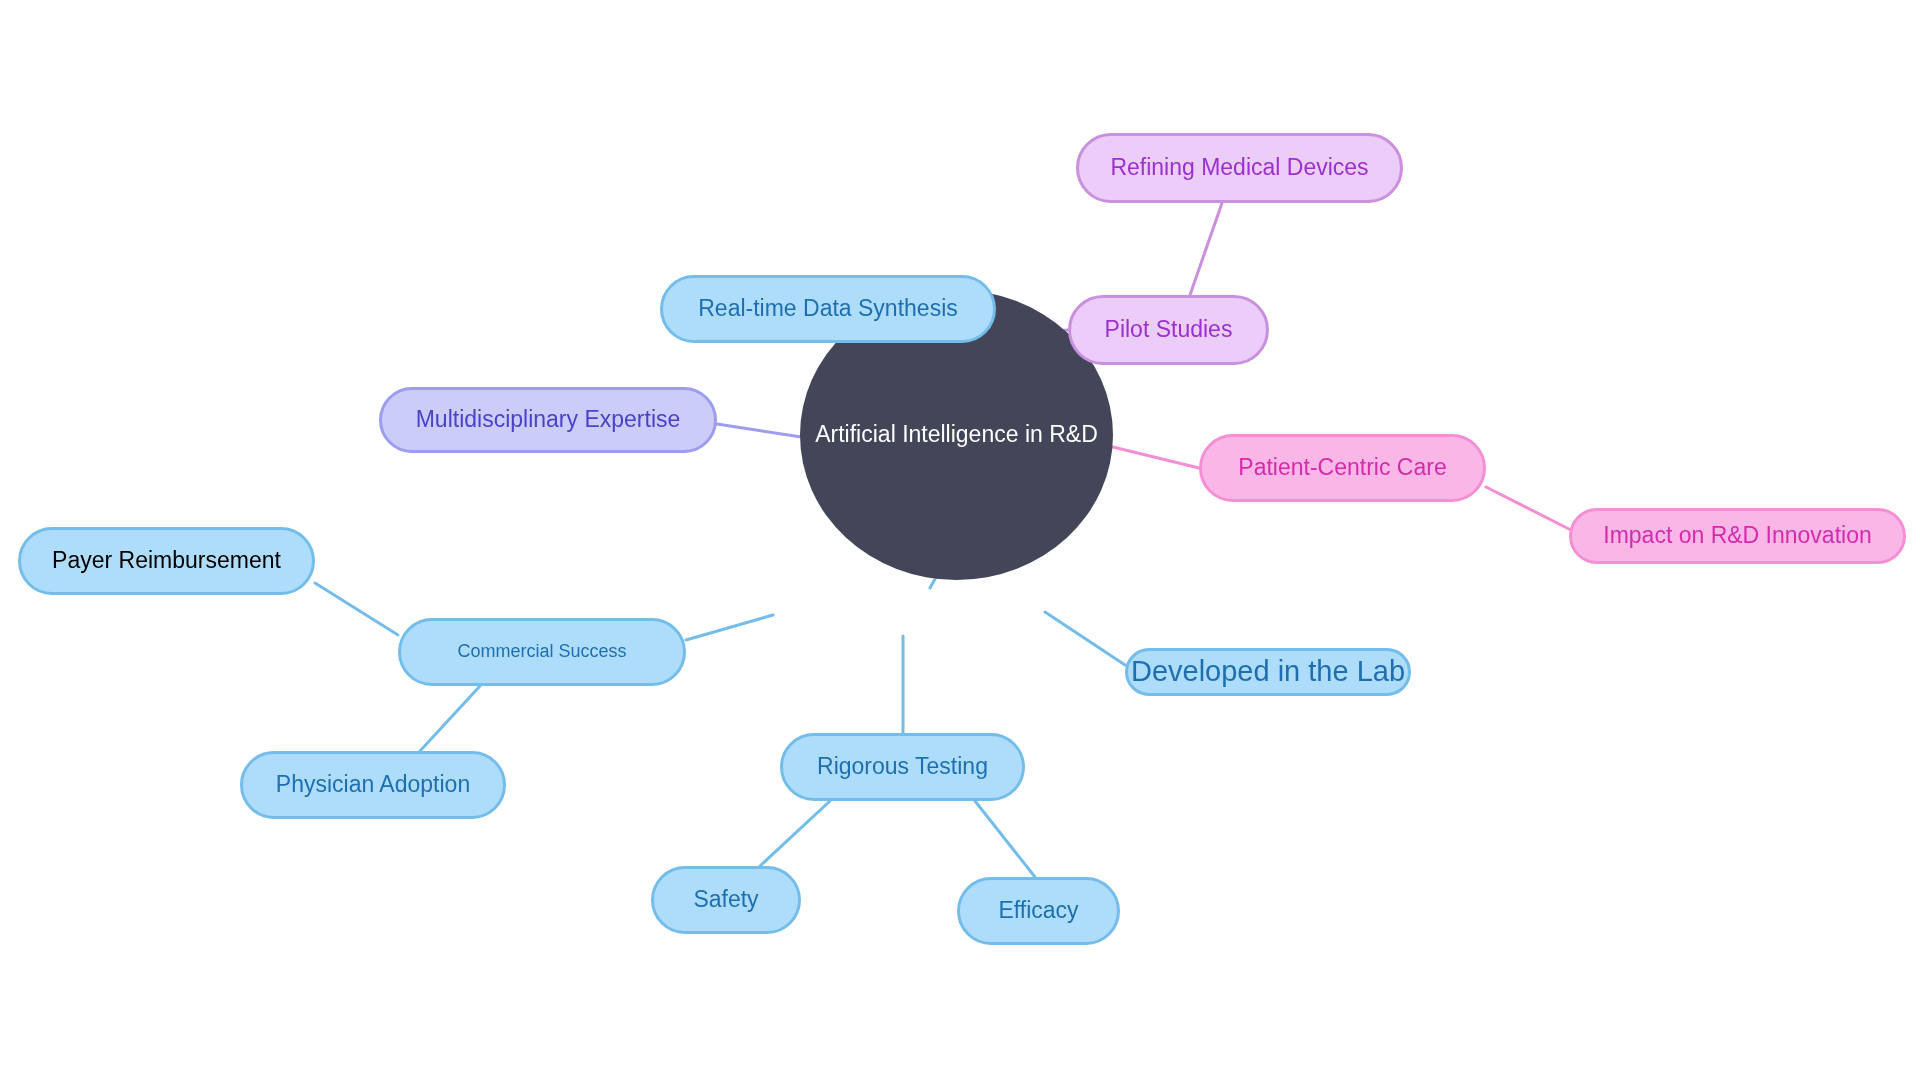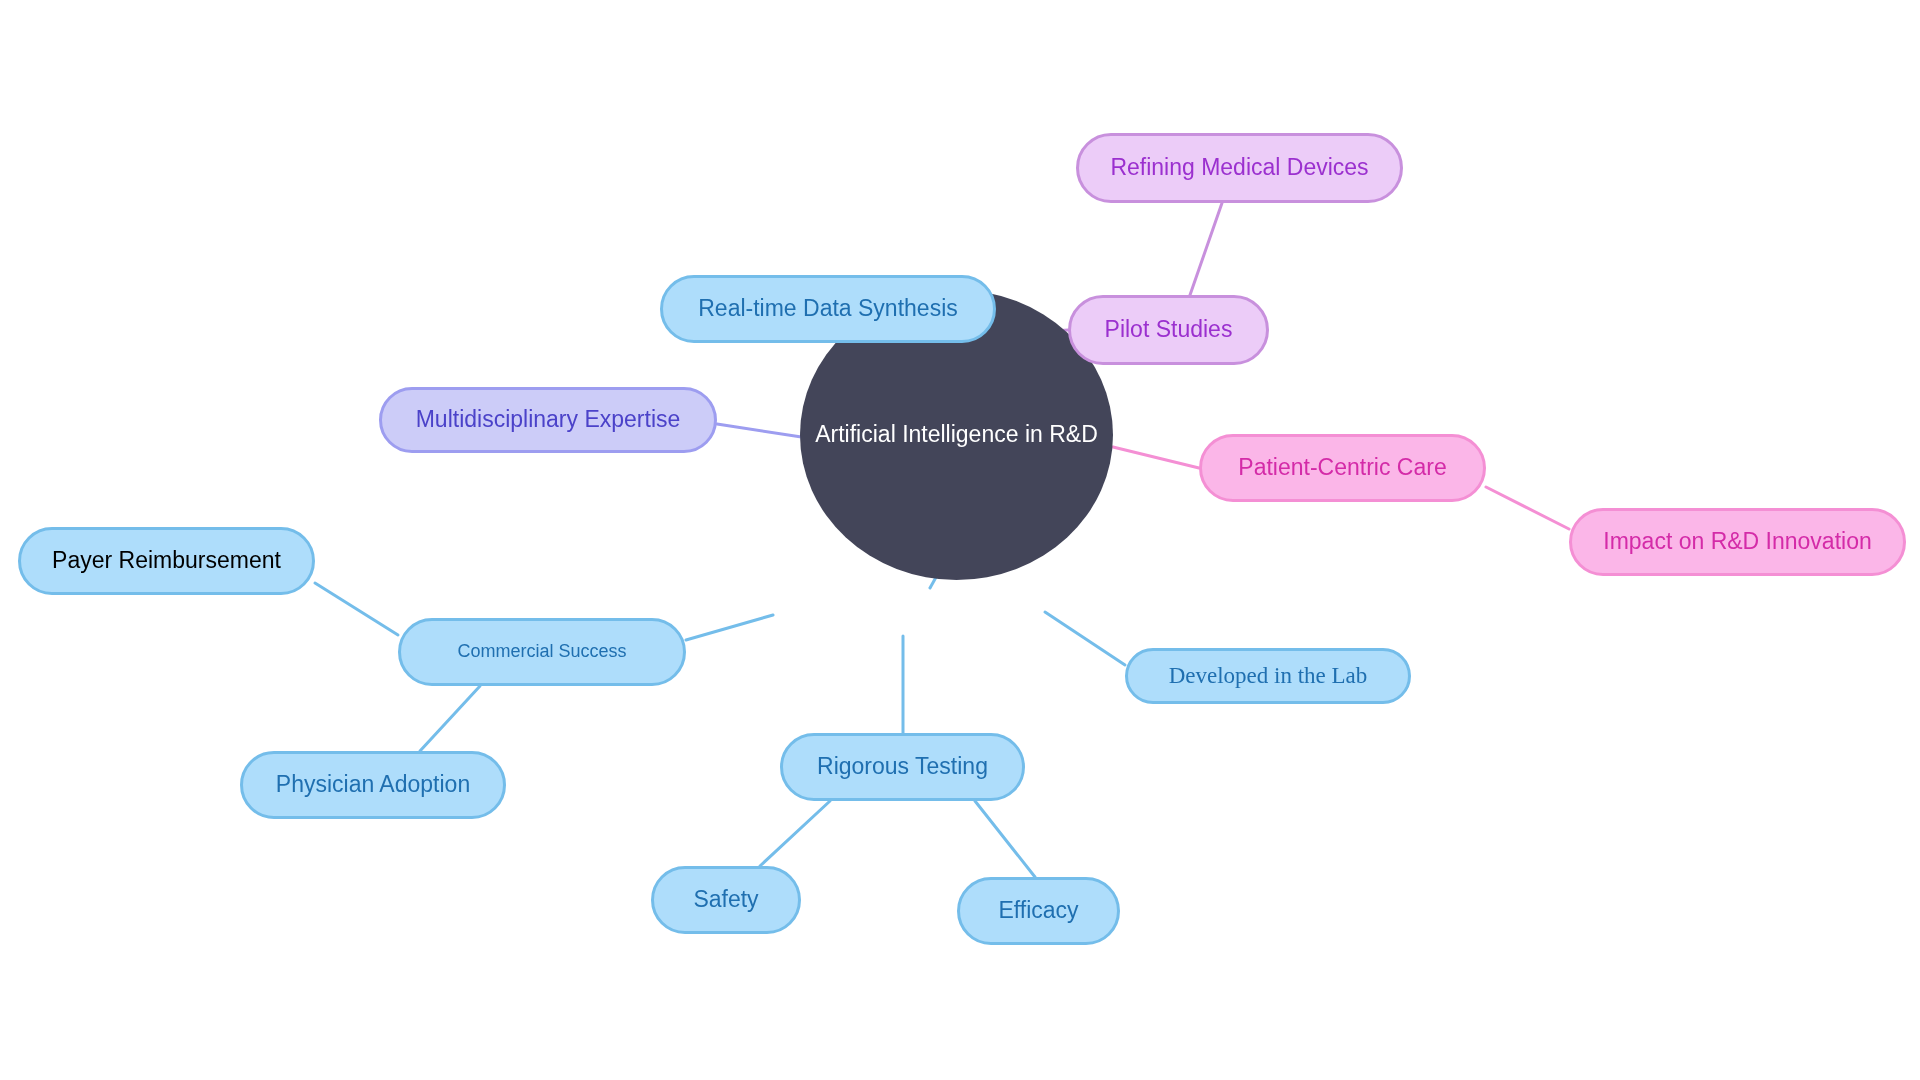--- a/index.html
+++ b/index.html
@@ -87,24 +87,24 @@
       </div>
       <div class="node rounded" style="left: 1068px; top: 295px; width: 201px; height: 70px; font-size: 23px; background: rgb(236, 204, 248); border-color: rgb(200, 144, 221); color: rgb(155, 48, 207); border-width: 3px; border-radius: 35px; padding: 0px 18px;">
         <span>Pilot Studies</span>
       </div>
       <div class="node rounded" style="left: 1076px; top: 133px; width: 327px; height: 70px; font-size: 23px; background: rgb(236, 204, 248); border-color: rgb(200, 144, 221); color: rgb(155, 48, 207); border-width: 3px; border-radius: 35px; padding: 0px 18px;">
         <span>Refining Medical Devices</span>
       </div>
       <div class="node rounded" style="left: 1199px; top: 434px; width: 287px; height: 68px; font-size: 23px; background: rgb(251, 182, 232); border-color: rgb(244, 143, 212); color: rgb(212, 43, 168); border-width: 3px; border-radius: 34px; padding: 0px 18px;">
         <span>Patient-Centric Care</span>
       </div>
-      <div class="node rounded" style="left: 1569px; top: 508px; width: 337px; height: 68px; font-size: 23px; background: rgb(251, 182, 232); border-color: rgb(244, 143, 212); color: rgb(212, 43, 168); border-width: 3px; border-radius: 34px; padding: 0px 18px;">
+      <div class="node rounded" style="left: 1569px; top: 508px; width: 337px; height: 56px; font-size: 23px; background: rgb(251, 182, 232); border-color: rgb(244, 143, 212); color: rgb(212, 43, 168); border-width: 3px; border-radius: 34px; padding: 0px 18px;">
         <span>Impact on R&amp;D Innovation</span>
       </div>
-      <div class="node rounded" style="left: 1125px; top: 648px; width: 286px; height: 56px; font-size: 23px; background: rgb(174, 221, 251); border-color: rgb(116, 189, 234); color: rgb(31, 111, 176); border-width: 3px; border-radius: 34px; padding: 0px 18px; font-family: Liberation Serif, serif;">
+      <div class="node rounded" style="left: 1125px; top: 648px; width: 286px; height: 48px; font-size: 29px; background: rgb(174, 221, 251); border-color: rgb(116, 189, 234); color: rgb(31, 111, 176); border-width: 3px; border-radius: 34px; padding: 0px 18px;">
         <span>Developed in the Lab</span>
       </div>
       <div class="node rounded" style="left: 18px; top: 527px; width: 297px; height: 68px; font-size: 23px; background: rgb(174, 221, 251); border-color: rgb(116, 189, 234); color: #000000; border-width: 3px; border-radius: 34px; padding: 0px 18px;">
         <span>Payer Reimbursement</span>
       </div>
       <div class="node rounded" style="left: 398px; top: 618px; width: 288px; height: 68px; font-size: 18px; background: rgb(174, 221, 251); border-color: rgb(116, 189, 234); color: rgb(31, 111, 176); border-width: 3px; border-radius: 34px; padding: 0px 18px;">
         <span>Commercial Success</span>
       </div>
       <div class="node rounded" style="left: 240px; top: 751px; width: 266px; height: 68px; font-size: 23px; background: rgb(174, 221, 251); border-color: rgb(116, 189, 234); color: rgb(31, 111, 176); border-width: 3px; border-radius: 34px; padding: 12px 18px;">
         <span>Physician Adoption</span>

